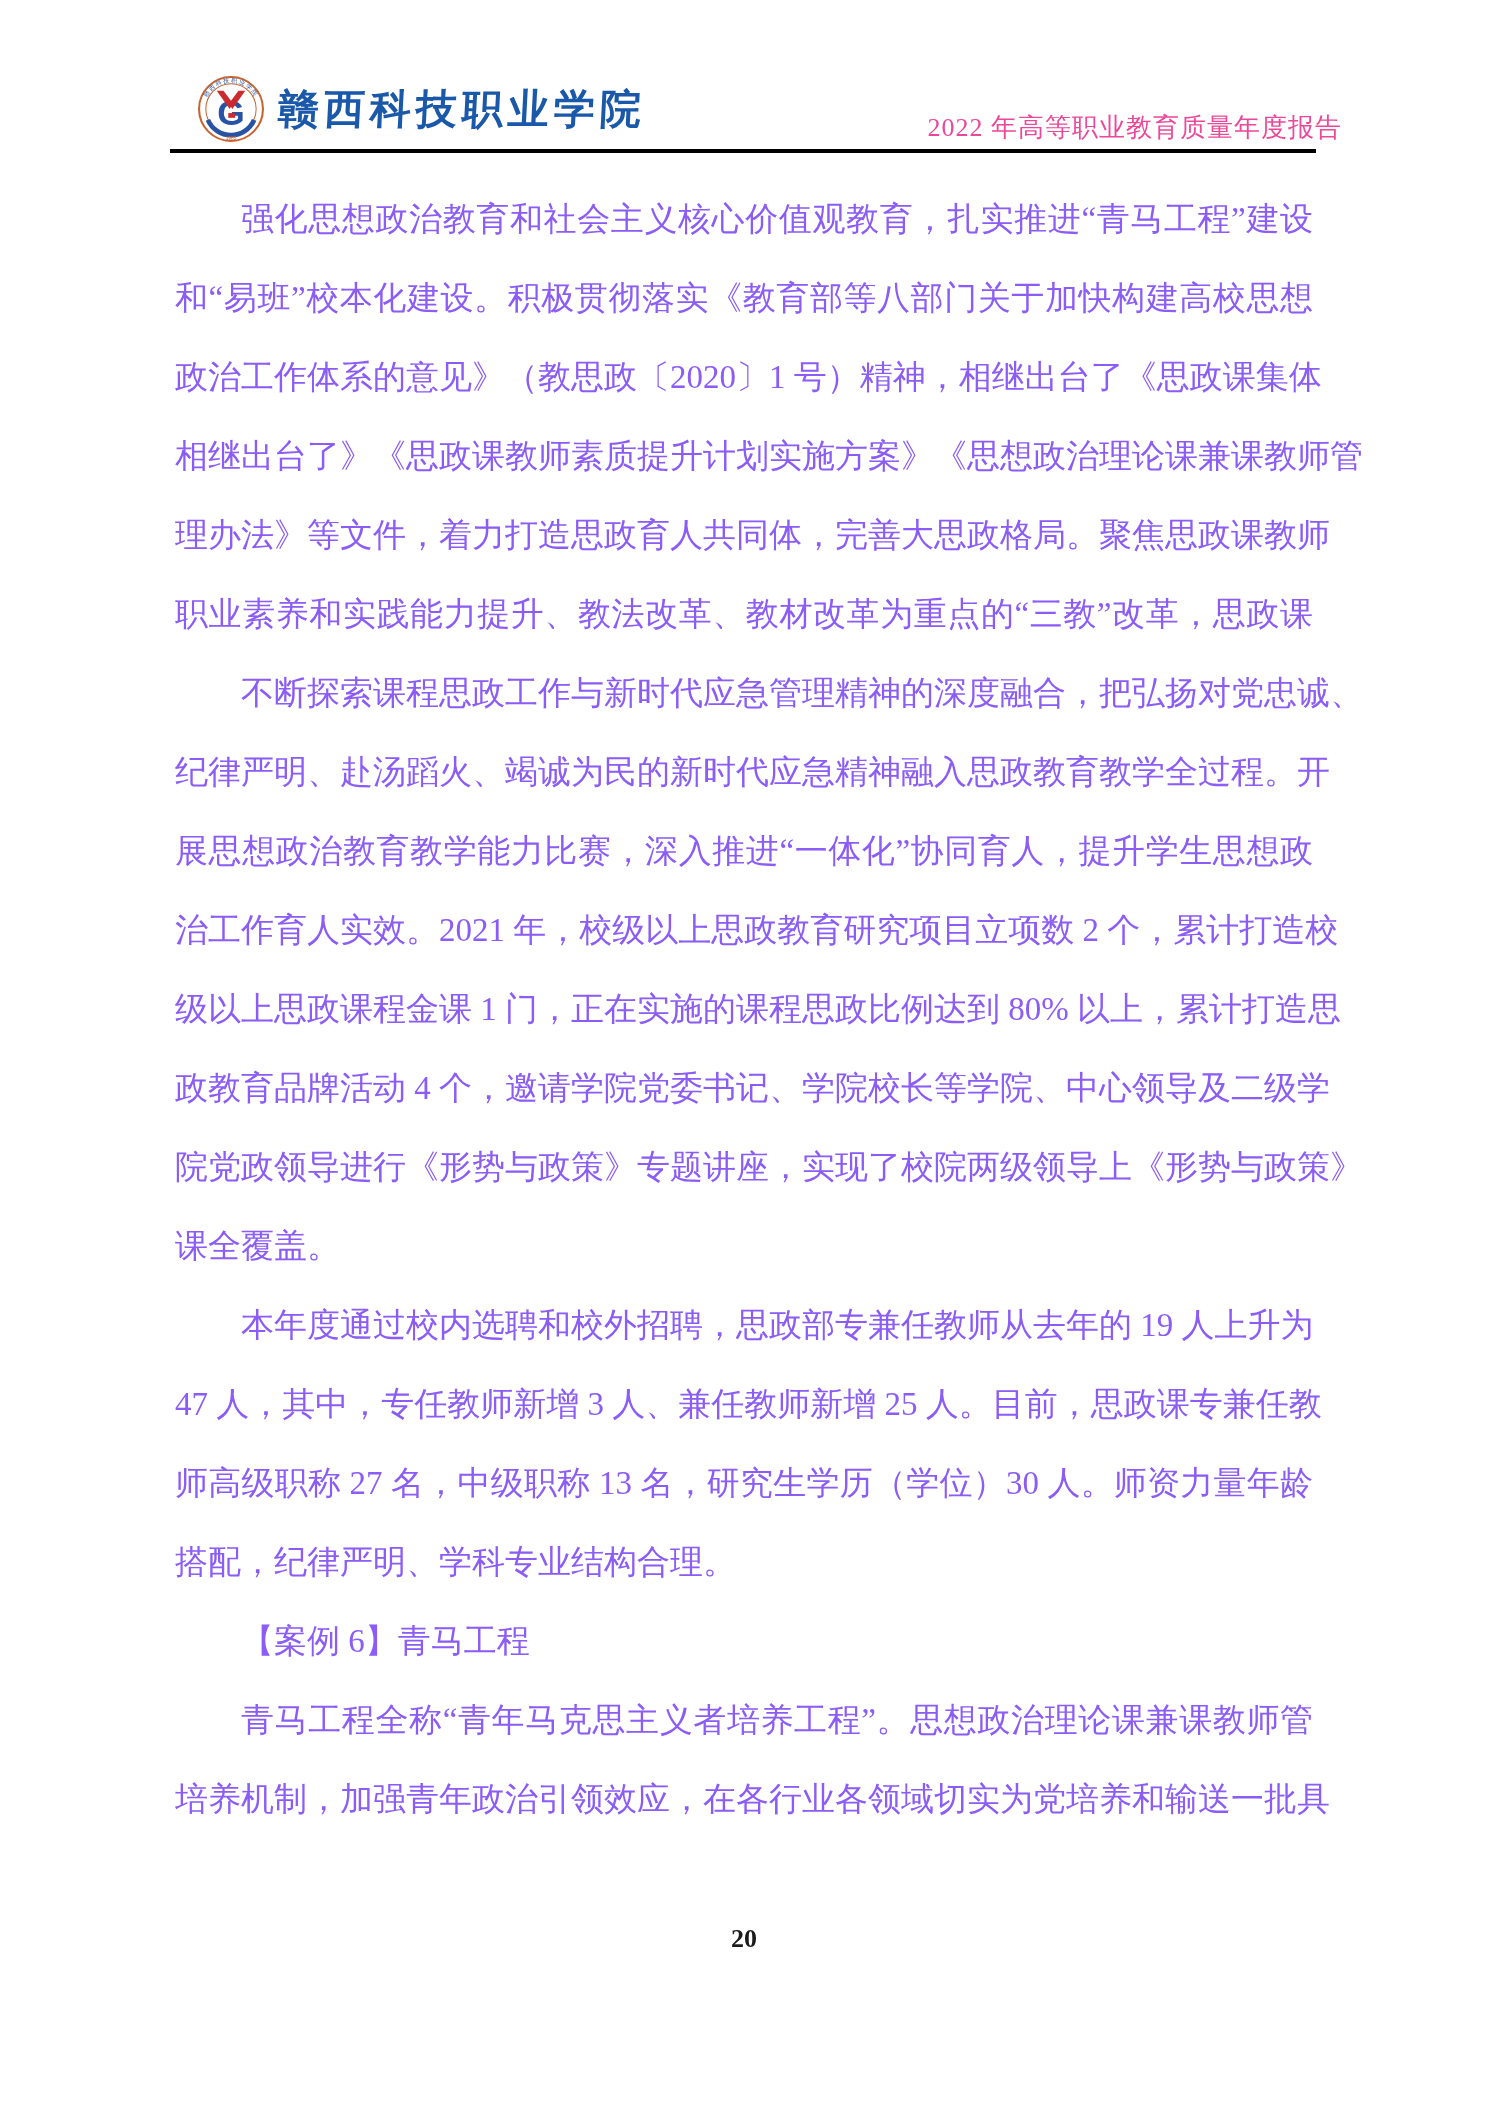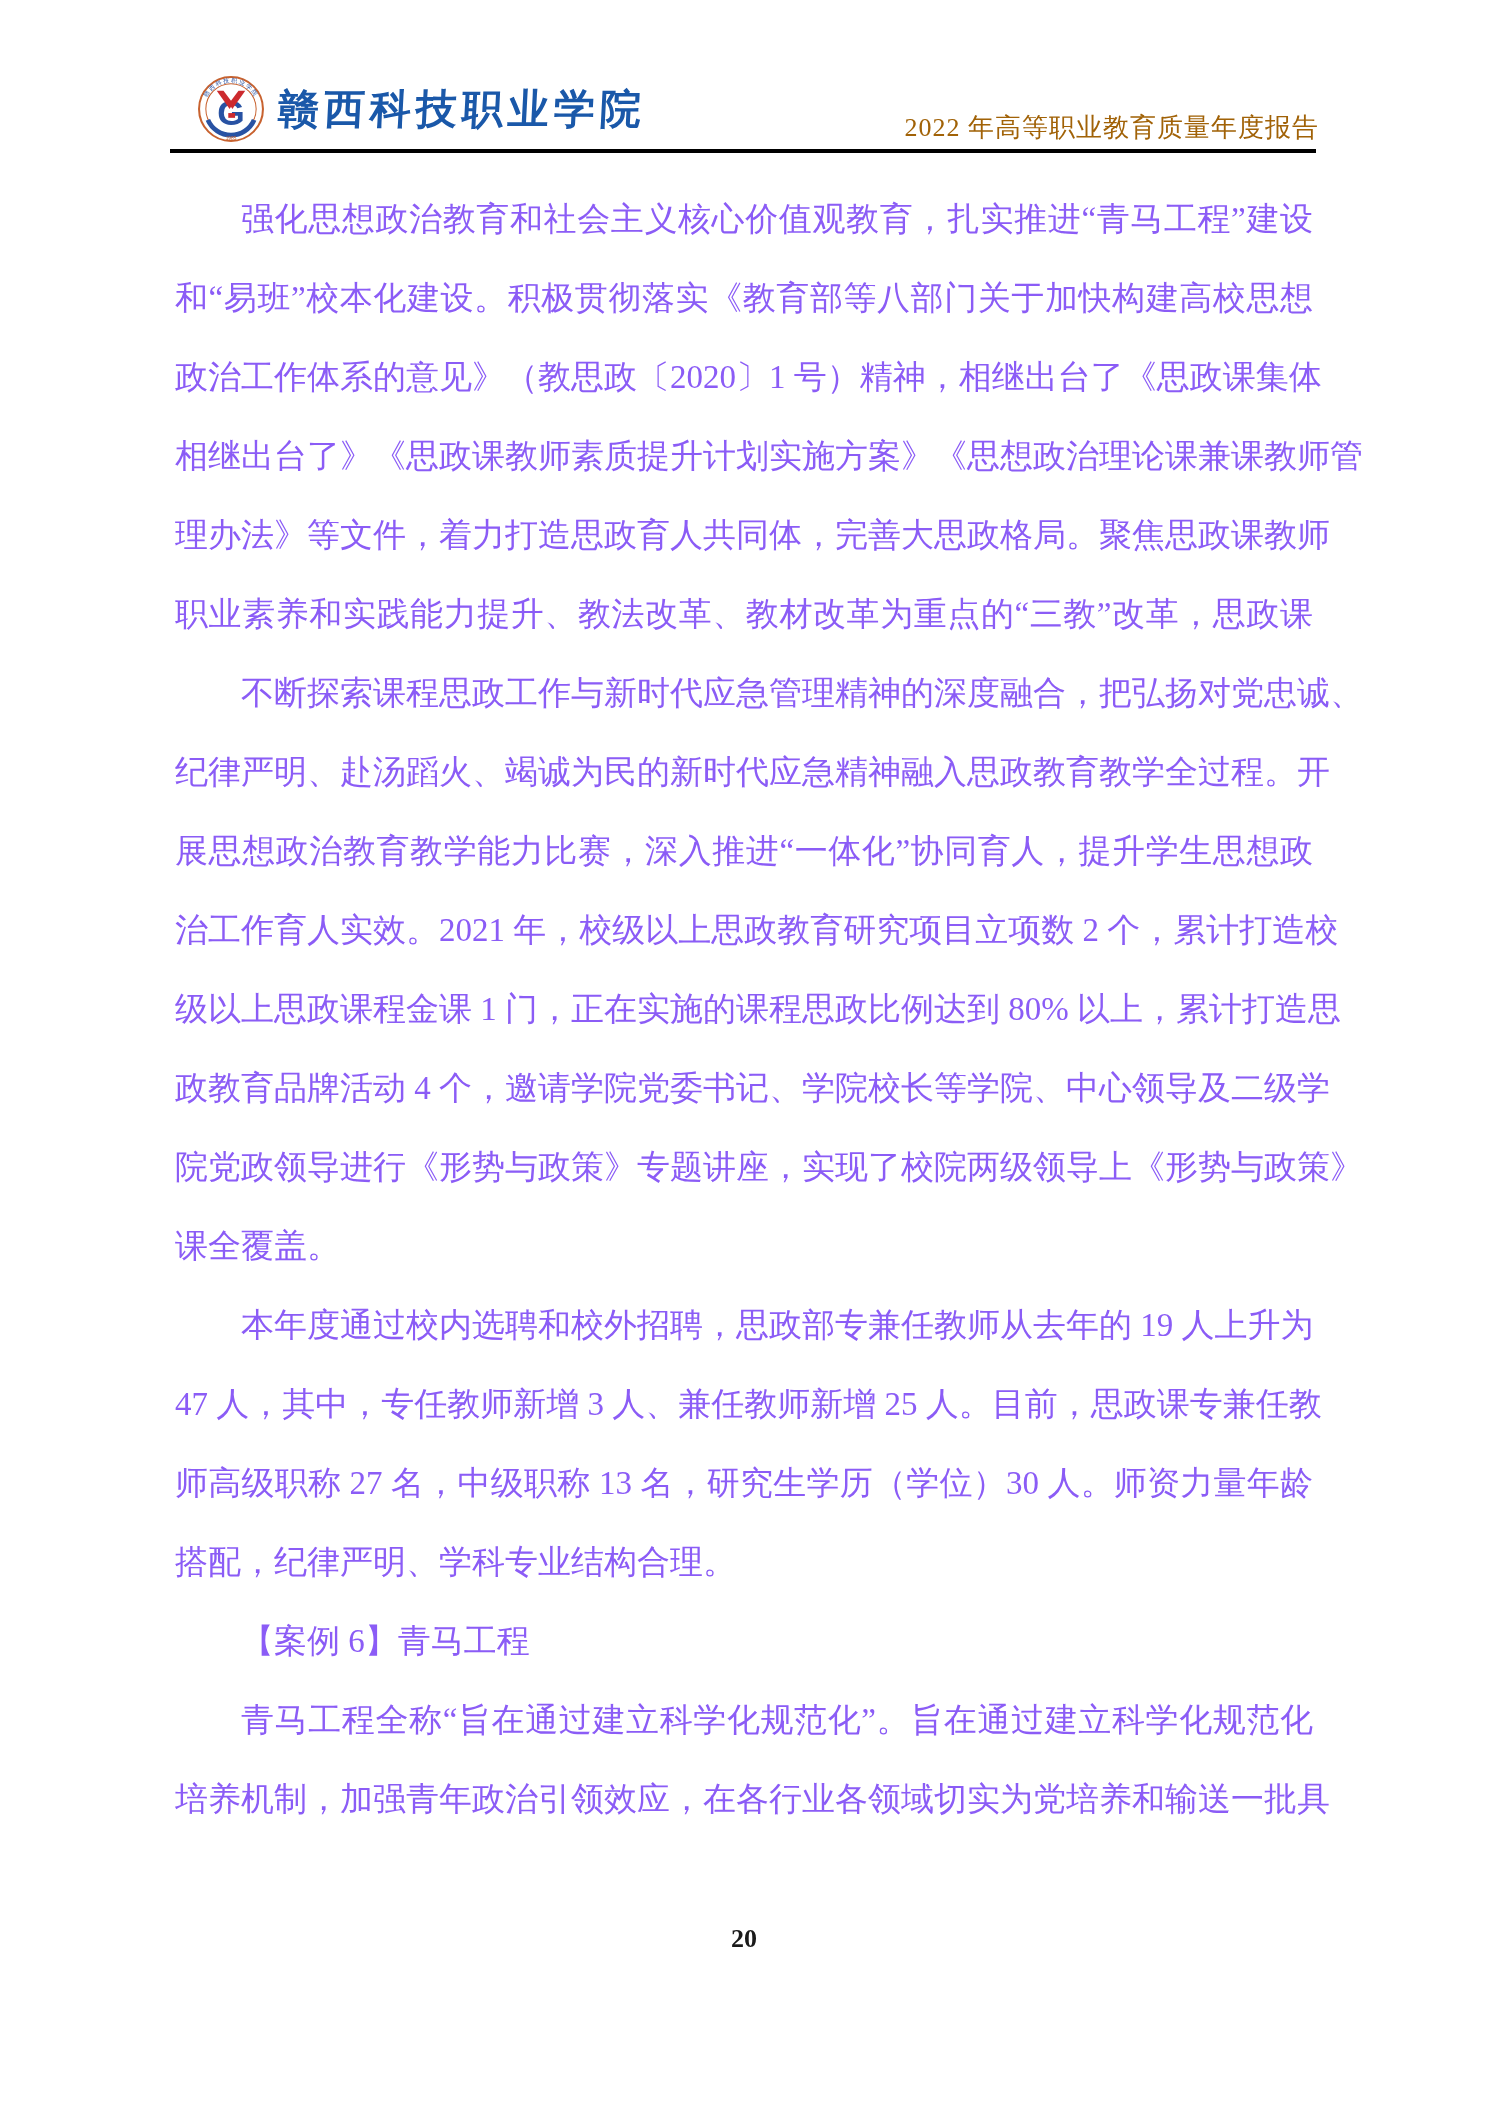--- a/index.html
+++ b/index.html
@@ -19,22 +19,22 @@
   .hdr-school{
     position:absolute;left:278px;top:82px;
     font-size:41px;font-weight:bold;
     color:#1a58a9;
     letter-spacing:5px;
     font-family:"Liberation Serif","DejaVu Serif",serif;
     white-space:nowrap;
     transform:skewX(-3deg);
   }
   .hdr-title{
-    position:absolute;right:169px;top:110px;
-    font-size:26px;color:#a16207;
+    position:absolute;right:146px;top:110px;
+    font-size:26px;color:#ec4899;
     letter-spacing:1px;
     white-space:nowrap;
   }
   .hdr-rule{
     position:absolute;left:170px;top:149px;
     width:1146px;height:4px;background:#000;
   }
   
   .body-text{
     position:absolute;left:175px;top:180px;width:1138px;
@@ -99,19 +99,19 @@
       <div class="line">治工作育人实效。2021 年，校级以上思政教育研究项目立项数 2 个，累计打造校</div>
       <div class="line">级以上思政课程金课 1 门，正在实施的课程思政比例达到 80% 以上，累计打造思</div>
       <div class="line">政教育品牌活动 4 个，邀请学院党委书记、学院校长等学院、中心领导及二级学</div>
       <div class="line">院党政领导进行《形势与政策》专题讲座，实现了校院两级领导上《形势与政策》</div>
       <div class="line para-end">课全覆盖。</div>
       <div class="line indent">本年度通过校内选聘和校外招聘，思政部专兼任教师从去年的 19 人上升为</div>
       <div class="line">47 人，其中，专任教师新增 3 人、兼任教师新增 25 人。目前，思政课专兼任教</div>
       <div class="line">师高级职称 27 名，中级职称 13 名，研究生学历（学位）30 人。师资力量年龄</div>
       <div class="line para-end">搭配，纪律严明、学科专业结构合理。</div>
       <div class="line indent para-end">【案例 6】青马工程</div>
-      <div class="line indent">青马工程全称“旨在通过建立科学化规范化”。旨在通过建立科学化规范化</div>
+      <div class="line indent">青马工程全称“青年马克思主义者培养工程”。思想政治理论课兼课教师管</div>
       <div class="line">培养机制，加强青年政治引领效应，在各行业各领域切实为党培养和输送一批具</div>
     </div>
 
   <div class="page-number">20</div>
 
 </div>
 
 </body></html>

